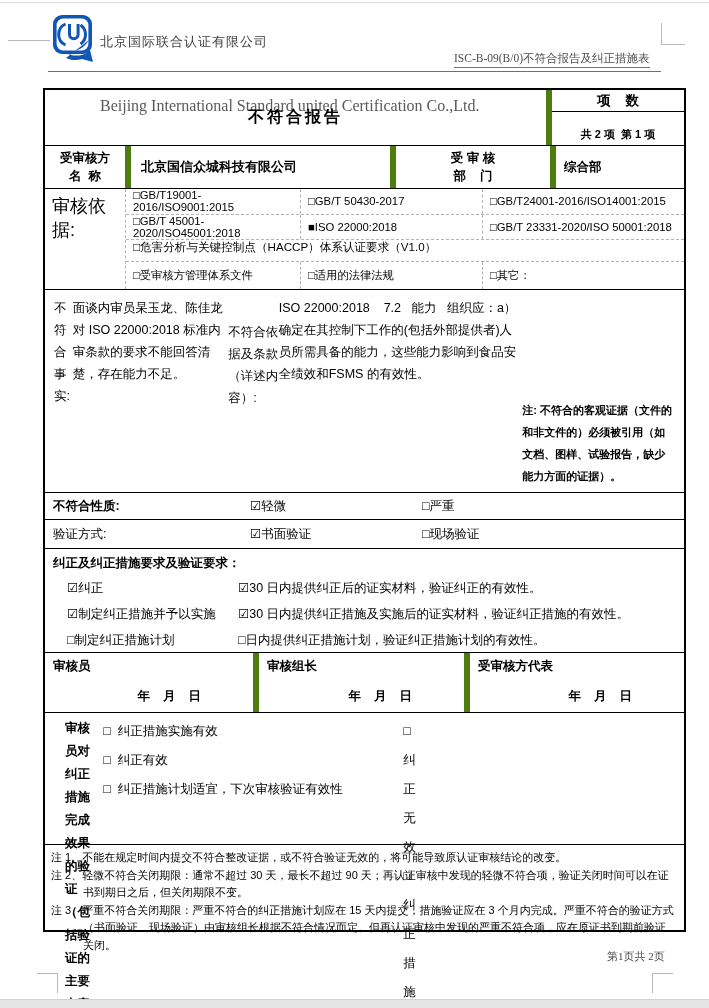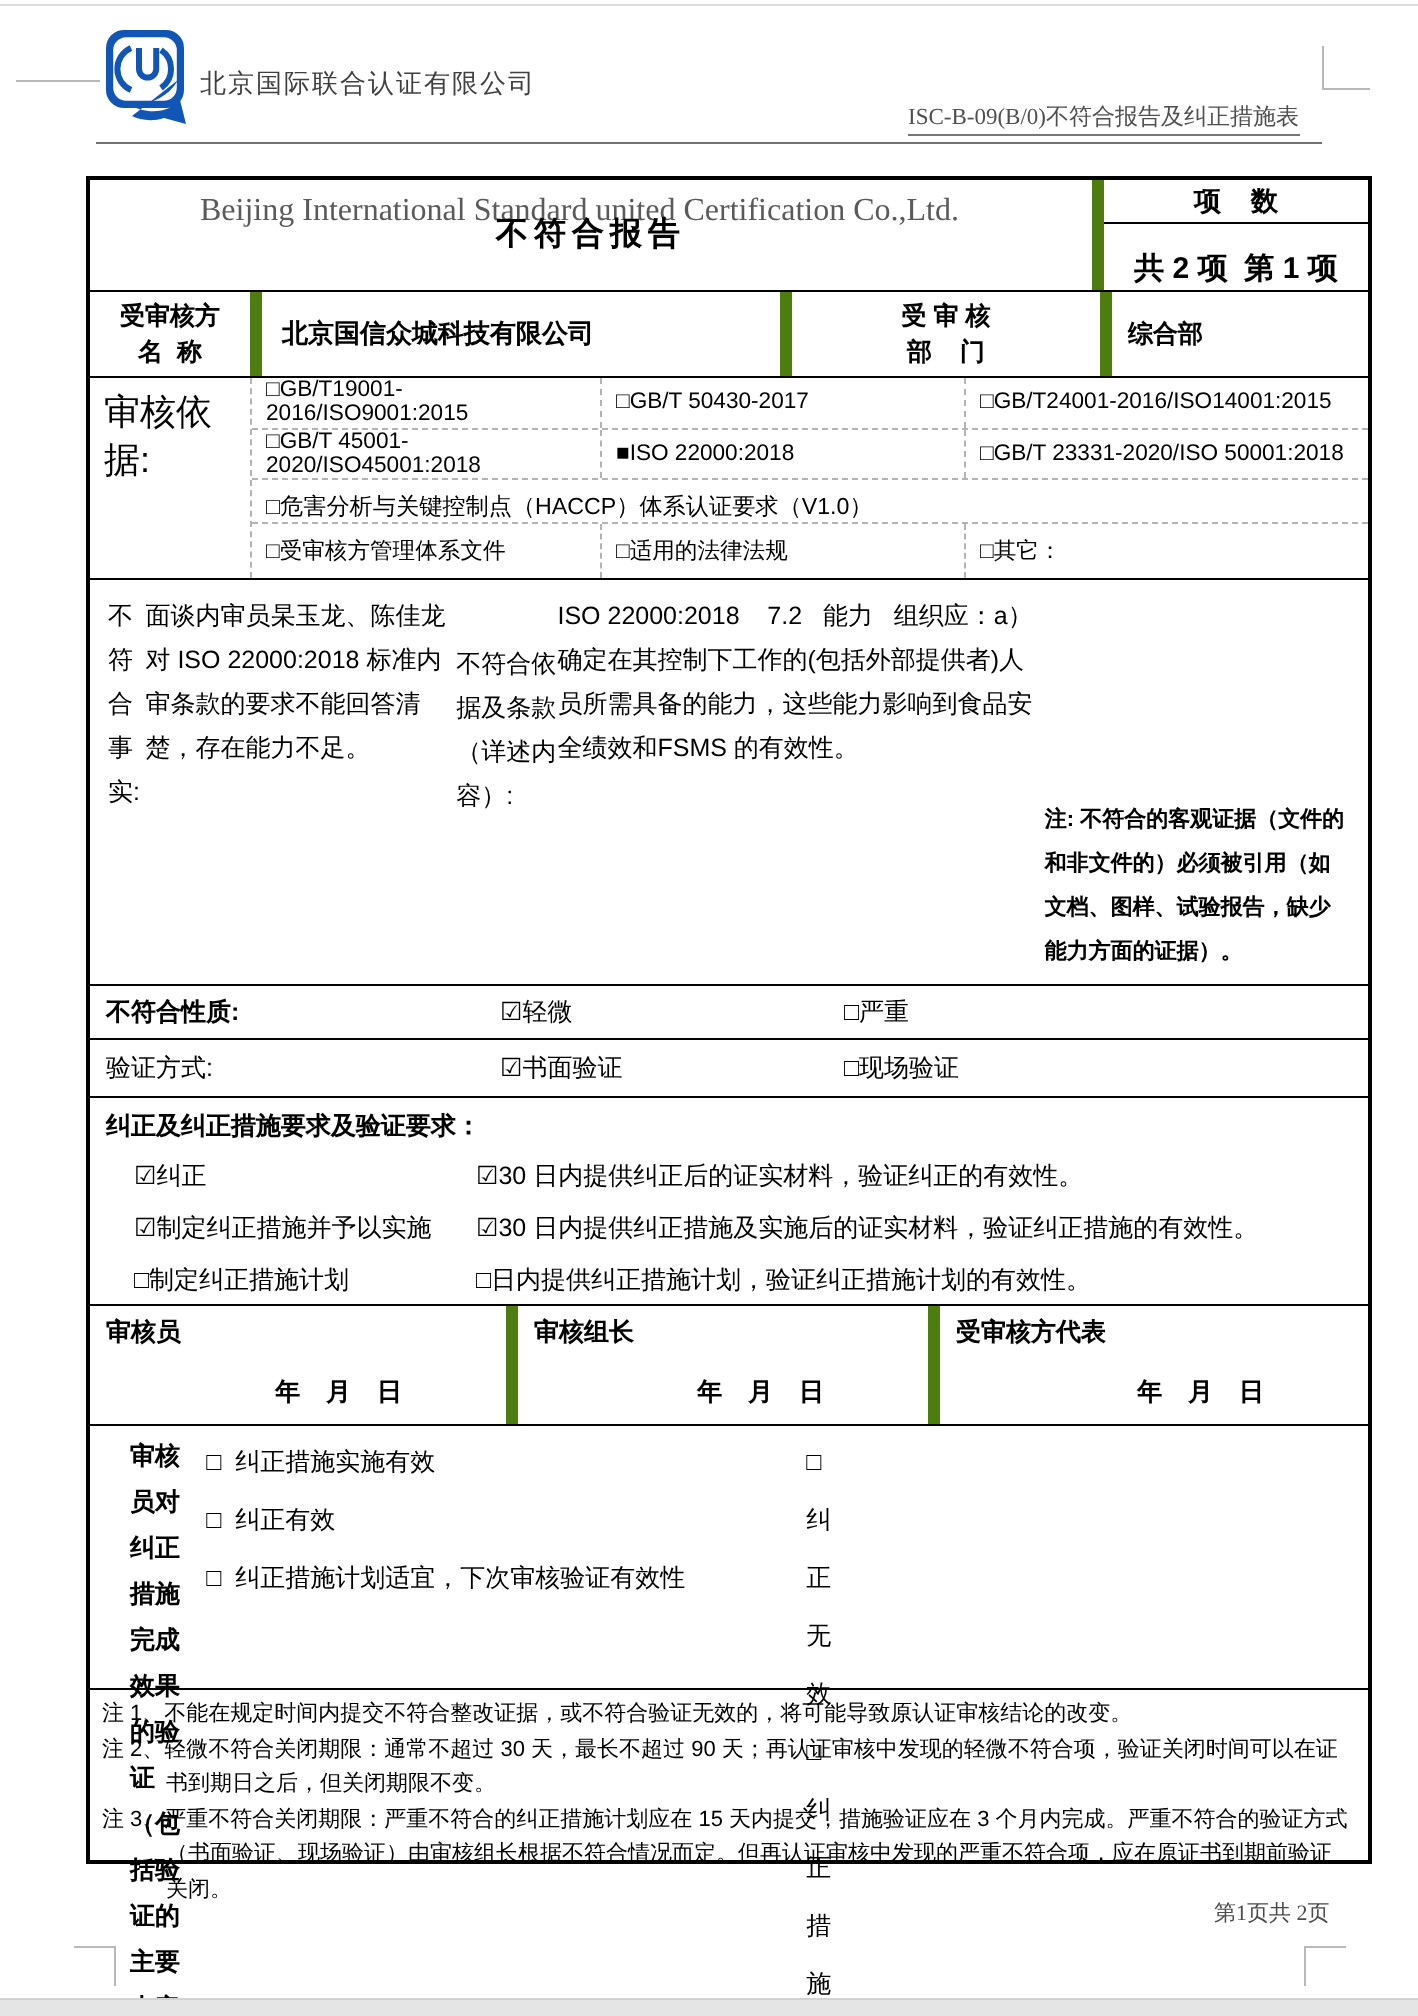--- a/index.html
+++ b/index.html
@@ -23,33 +23,33 @@
   .form{position:absolute;left:43px;top:88px;width:643px;height:844px;border:2px solid #000;box-sizing:border-box;display:flex;flex-direction:column;font-size:12.5px;}
   .row{box-sizing:border-box;border-top:1px solid #000;display:flex;flex-shrink:0;}
   .row:first-child{border-top:none;}
   .bl{border-left:6px solid #4d7c0f;box-sizing:border-box;}
   .bold{font-weight:bold;}
   
   .rowA{height:55px;}
   .titleCell{flex:1;display:flex;align-items:center;justify-content:center;font-size:16px;font-weight:bold;letter-spacing:3px;}
   .countCol{width:138px;display:flex;flex-direction:column;}
   .countTop{flex:1;display:flex;align-items:center;justify-content:center;font-weight:bold;font-size:13.5px;border-bottom:1px solid #000;}
-  .countBot{flex:1;display:flex;align-items:center;justify-content:center;font-weight:bold;font-size:15px;margin-top:12px;}
+  .countBot{flex:1;display:flex;align-items:center;justify-content:center;font-weight:bold;font-size:11px;margin-top:12px;}
   
   .rowB{height:43px;}
   .cellStack{display:flex;flex-direction:column;align-items:center;justify-content:center;line-height:18px;font-weight:bold;}
   .nameLbl{width:80px;}
   .nameVal{width:265px;display:flex;align-items:center;padding-left:10px;font-weight:bold;font-size:13px;}
   .deptLbl{width:160px;}
   .deptVal{flex:1;display:flex;align-items:center;padding-left:8px;font-weight:bold;}
   
   .rowC{height:101px;}
   .basisLbl{width:80px;box-sizing:border-box;padding:5px 0 0 7px;font-weight:normal;font-size:18px;}
   .basisRows{flex:1;display:flex;flex-direction:column;border-left:1px dashed #b3b3b3;}
-  .basisRow{display:flex;border-top:1px dashed #b3b3b3;box-sizing:border-box;align-items:flex-end;font-size:11.3px;}
+  .basisRow{display:flex;border-top:1px dashed #b3b3b3;box-sizing:border-box;align-items:flex-start;font-size:11.3px;}
   .basisRow:first-child{border-top:none;}
   .br1{height:25px;} .br2{height:25px;} .br3{height:23px;} .br4{height:28px;}
   .bc{box-sizing:border-box;padding-left:7px;height:100%;display:flex;align-items:center;}
   .bc1{width:174px;}
   .bc2{width:182px;border-left:1px dashed #b3b3b3;}
   .bc3{flex:1;border-left:1px dashed #b3b3b3;}
   .bcFull{flex:1;padding-left:7px;font-size:11.6px;}
   
   .rowD{height:203px;flex-direction:row;padding:7px 10px 5px 9px;box-sizing:border-box;}
   .rowD p{margin:0;line-height:22px;}

